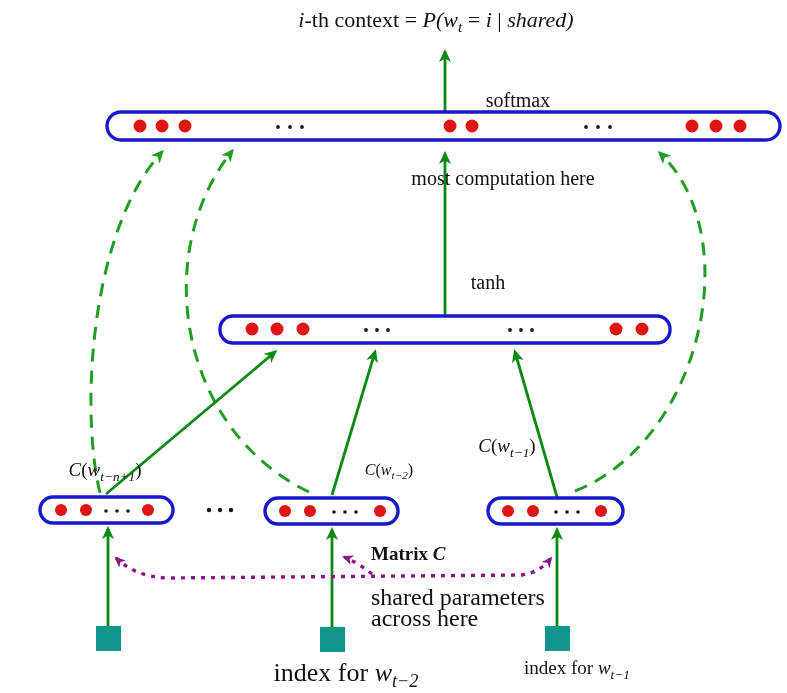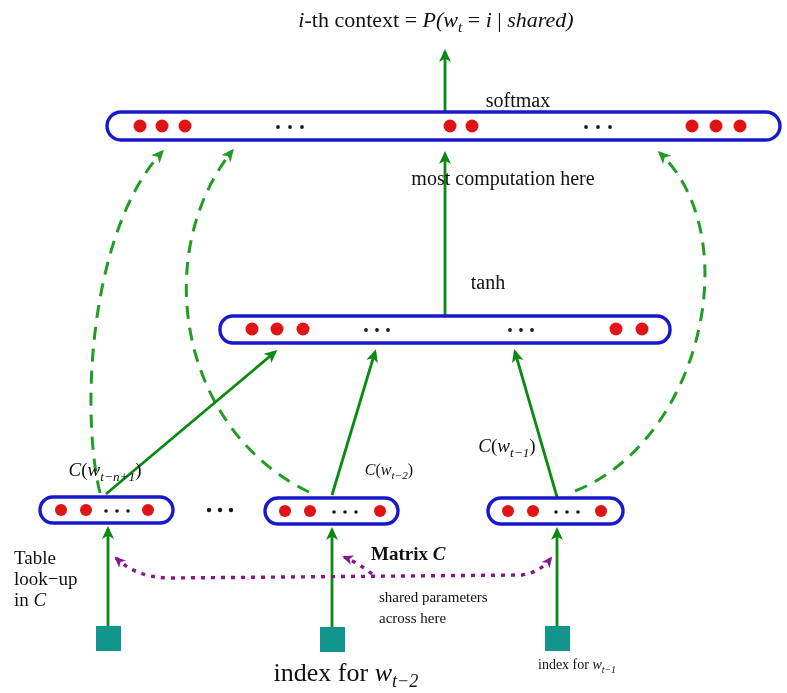--- a/index.html
+++ b/index.html
@@ -150,29 +150,24 @@
   <div class="lbl ctr" style="left:518px;top:90px;">softmax</div>
 
   <div class="lbl ctr" style="left:503px;top:168px;">most computation here</div>
 
   <div class="lbl ctr" style="left:488px;top:272px;">tanh</div>
 
   <div class="lbl ctr" style="left:64px;top:460px;font-size:19px;margin-left:41px;"><span class="it">C</span><span>(</span><span class="it">w</span><sub class="it">t−n+1</sub><span>)</span></div>
   <div class="lbl ctr" style="left:389px;top:462px;font-size:16px;"><span class="it">C</span><span>(</span><span class="it">w</span><sub class="it">t−2</sub><span>)</span></div>
   <div class="lbl ctr" style="left:507px;top:436px;font-size:19px;"><span class="it">C</span><span>(</span><span class="it">w</span><sub class="it">t−1</sub><span>)</span></div>
 
-  <div class="lbl multiline" style="left:14px;top:547px;font-size:19px;">
-    <div><span>Table</span></div>
-    <div><span>look−up</span></div>
-    <div><span>in </span><span class="it">C</span></div>
-  </div>
 
   <div class="lbl" style="left:371px;top:544px;font-size:19px;font-weight:bold;"><span>Matrix </span><span class="it">C</span></div>
 
-  <div class="lbl multiline" style="left:379px;top:587px;font-size:15px;">
+  <div class="lbl multiline" style="left:371px;top:587px;font-size:24px;">
     <div>shared parameters</div>
     <div>across here</div>
   </div>
 
   <div class="lbl ctr" style="left:346px;top:659px;font-size:26px;"><span>index for </span><span class="it">w</span><sub class="it">t−2</sub></div>
-  <div class="lbl ctr" style="left:577px;top:658px;font-size:14px;"><span>index for </span><span class="it">w</span><sub class="it">t−1</sub></div>
+  <div class="lbl ctr" style="left:577px;top:658px;font-size:19px;"><span>index for </span><span class="it">w</span><sub class="it">t−1</sub></div>
 
 </div>
 
 </body></html>

